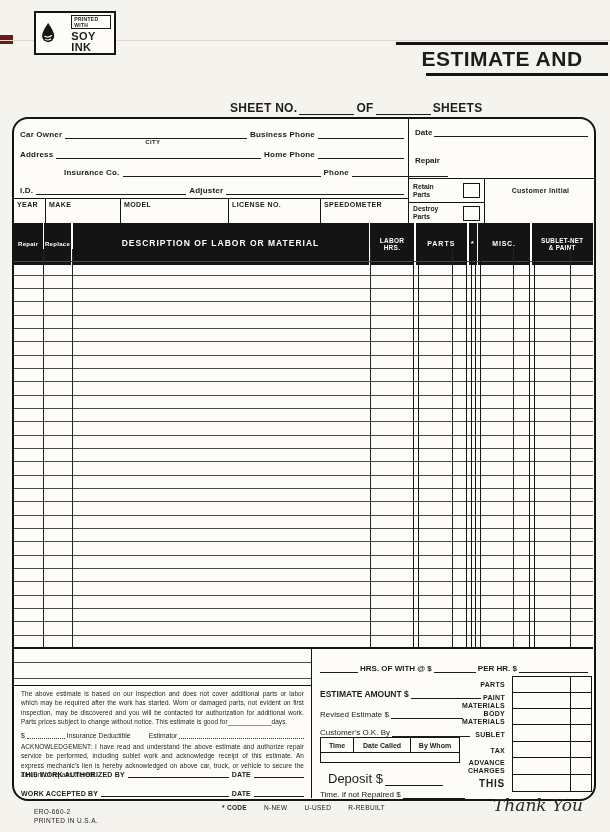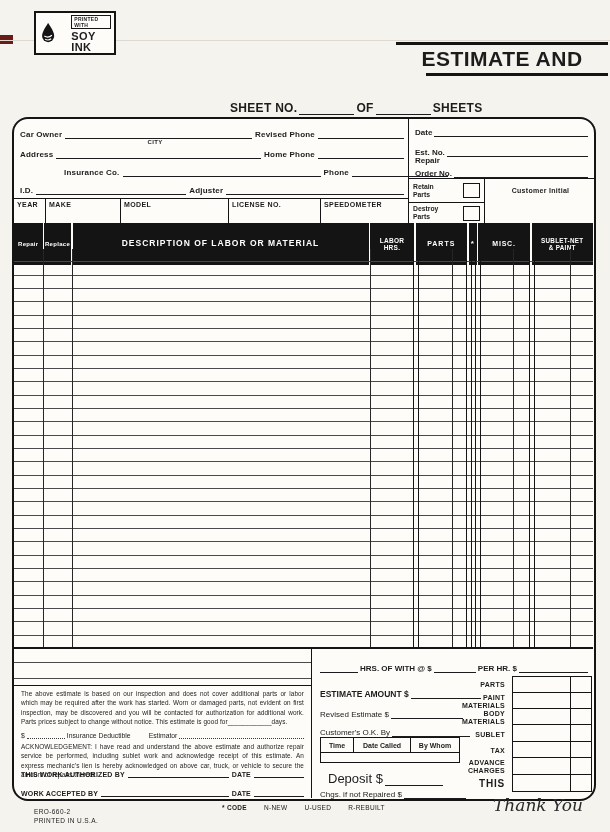--- a/index.html
+++ b/index.html
@@ -120,21 +120,21 @@
   <span class="nw">SHEETS</span>
 </div>
 
 <div class="abs form">
 
   <div class="abs irow" style="top:7px;">
     <span class="nw">Car Owner</span>
     <span class="fill citywrap">
       <span class="city">CITY</span>
     </span>
-    <span class="nw">Revised Phone</span>
+    <span class="nw">Business Phone</span>
     <span class="fill w86"></span>
   </div>
   <div class="abs irow" style="top:27px;">
     <span class="nw">Address</span>
     <span class="fill"></span>
     <span class="nw">Home Phone</span>
     <span class="fill w86"></span>
   </div>
   <div class="abs irow" style="top:45px;margin-left:44px;">
     <span class="nw">Insurance Co.</span>
@@ -155,30 +155,22 @@
     <div class="vcell" style="width:108px;"><span>MODEL</span></div>
     <div class="vcell" style="width:92px;"><span>LICENSE NO.</span></div>
     <div class="vcell" style="width:88px;"><span>SPEEDOMETER</span></div>
   </div>
 
   <div class="abs ir">
     <div class="lrow" style="top:6px;">
       <span class="nw">Date</span>
       <span class="fill"></span>
     </div>
-    <div class="lrow" style="top:26px;">
-      <span class="nw">Est. No.</span>
-      <span class="fill"></span>
-    </div>
     <div class="lrow" style="top:37px;height:9px;">
       <span class="nw" style="border-bottom:none;">Repair</span>
-    </div>
-    <div class="lrow" style="top:47px;">
-      <span class="nw">Order No.</span>
-      <span class="fill"></span>
     </div>
     <div class="rd">
       <div class="rdrow r1">
         <span class="rdlbl pre">Retain
 Parts</span>
         <span class="chk"></span>
       </div>
       <div class="rdrow r2">
         <span class="rdlbl pre">Destroy
 Parts</span>
@@ -291,21 +283,21 @@
             <span>By Whom</span>
           </div>
       </div>
       <div class="callempty"></div>
     </div>
     <div class="srow" style="left:16px;top:122px;width:120px;font-size:13px;">
       <span class="nw">Deposit $</span>
       <span class="fill w58"></span>
     </div>
     <div class="srow" style="left:8px;top:140px;width:158px;font-size:8px;">
-      <span class="nw">Chgs. if not Repaired $</span>
+      <span class="nw">Time. if not Repaired $</span>
       <span class="fill w62"></span>
     </div>
     <div class="totals">
       <div class="trow">
         <span class="tlabel pre">PARTS</span>
         <span class="tcell"></span>
       </div>
       <div class="trow">
         <span class="tlabel pre">PAINT
 MATERIALS</span>

